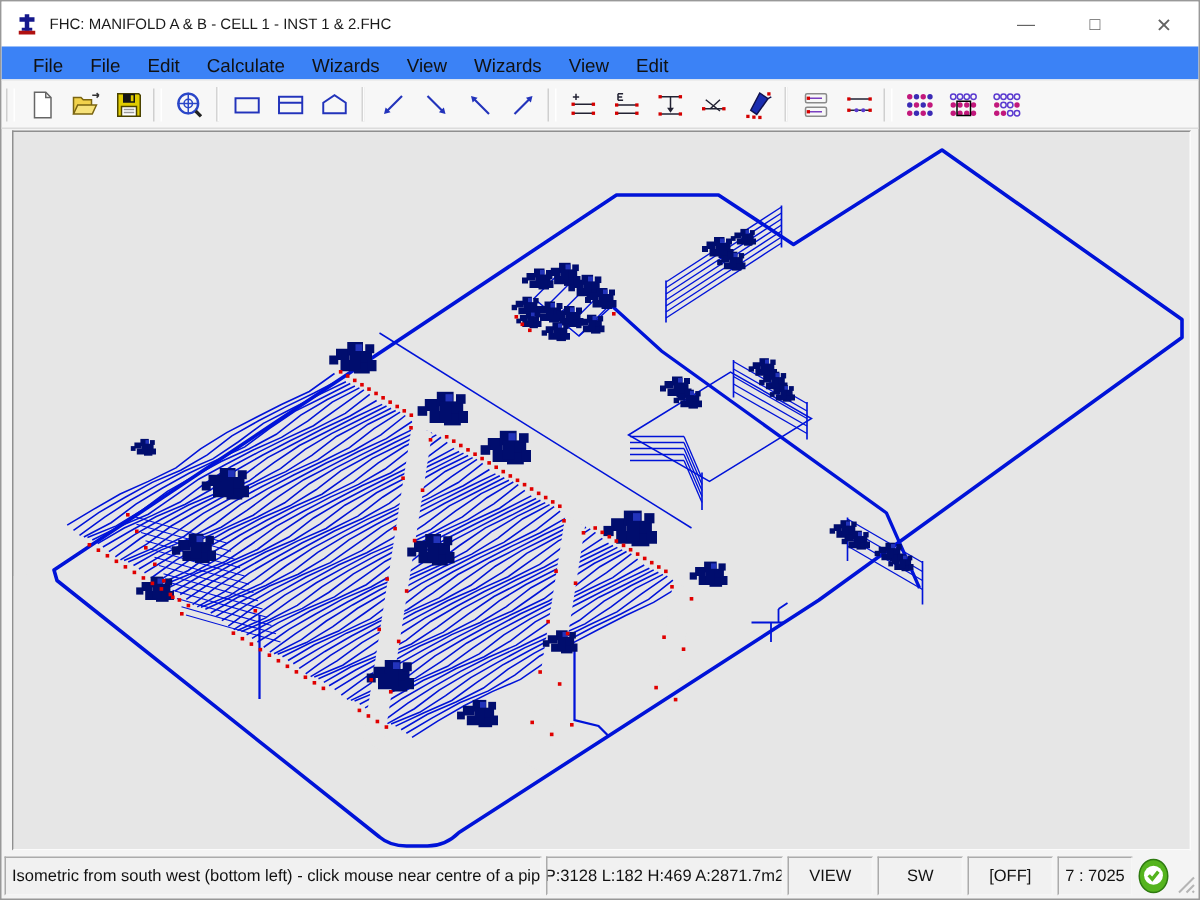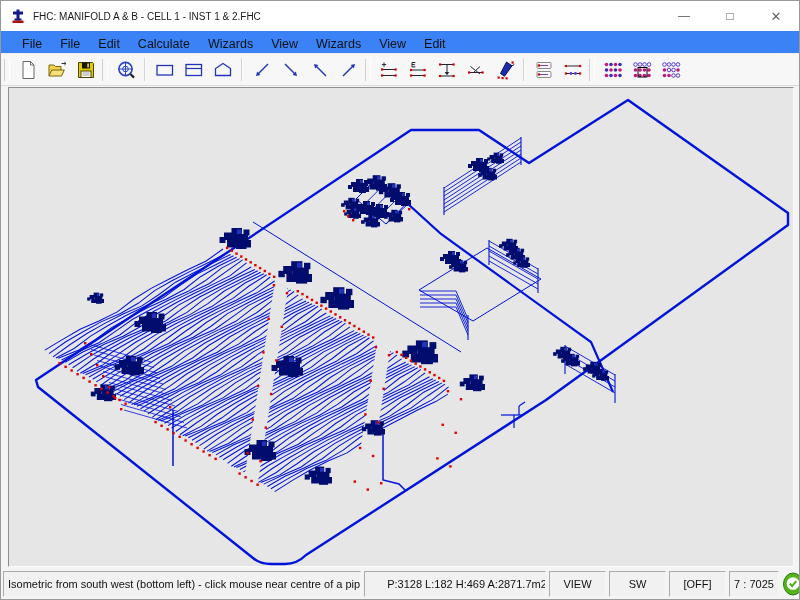--- a/index.html
+++ b/index.html
@@ -20,21 +20,21 @@
   .tsep{width:1px;height:23px;background:#d4d4d4;border-right:1px solid #fcfcfc;margin:0 4px;}
   .tbtn{width:27px;height:26px;display:flex;align-items:center;justify-content:center;border:1px solid transparent;border-radius:2px;}
   .tbtn svg{width:22px;height:22px;}
   
   .canvas{position:absolute;left:7px;top:86px;width:784px;height:478px;background:#e6e6e6;border:1px solid;border-color:#8f8f8f #fbfbfb #fbfbfb #8f8f8f;}
   .canvas svg{display:block;width:784px;height:478px;}
   
   .statusbar{position:absolute;left:2px;top:570px;width:794px;height:26px;display:flex;align-items:stretch;gap:3px;}
   .seg{border:1px solid;border-color:#ababab #f6f6f6 #f6f6f6 #ababab;background:#f1f1f1;font-size:11px;color:#111;display:flex;align-items:center;overflow:hidden;white-space:nowrap;}
   .seg.msg{width:352px;padding-left:4px;flex:0 0 auto;}
-  .seg.coords{width:156px;justify-content:center;flex:0 0 auto;padding-left:24px;}
+  .seg.coords{width:156px;justify-content:center;flex:0 0 auto;}
   .seg.small{width:55px;justify-content:center;flex:0 0 auto;}
   .seg.counter{width:48px;justify-content:center;flex:0 0 auto;}
   .statusicon{width:24px;display:flex;align-items:center;justify-content:center;}
   .gripbox{margin-left:auto;display:flex;align-items:flex-end;}
 </style>
 </head>
 <body>
 
 <div class="window">
 

